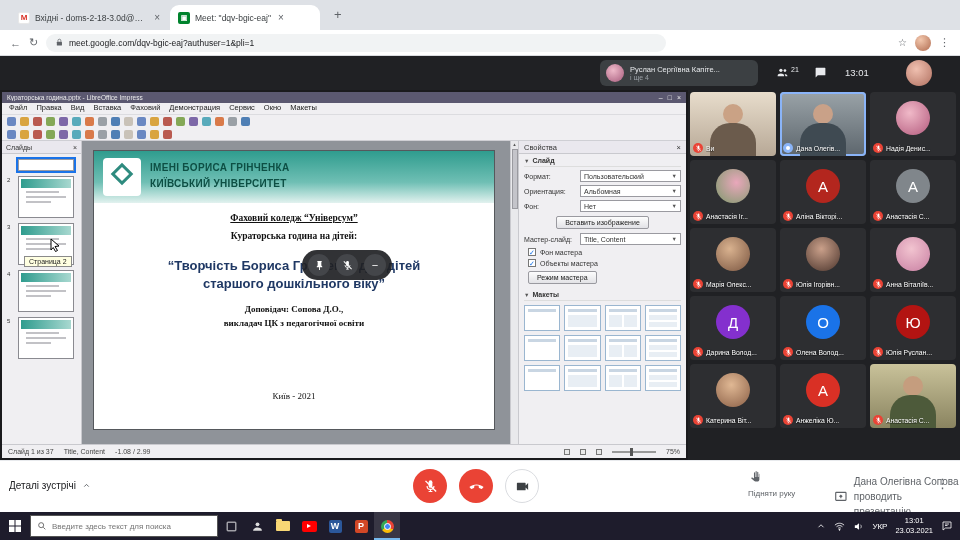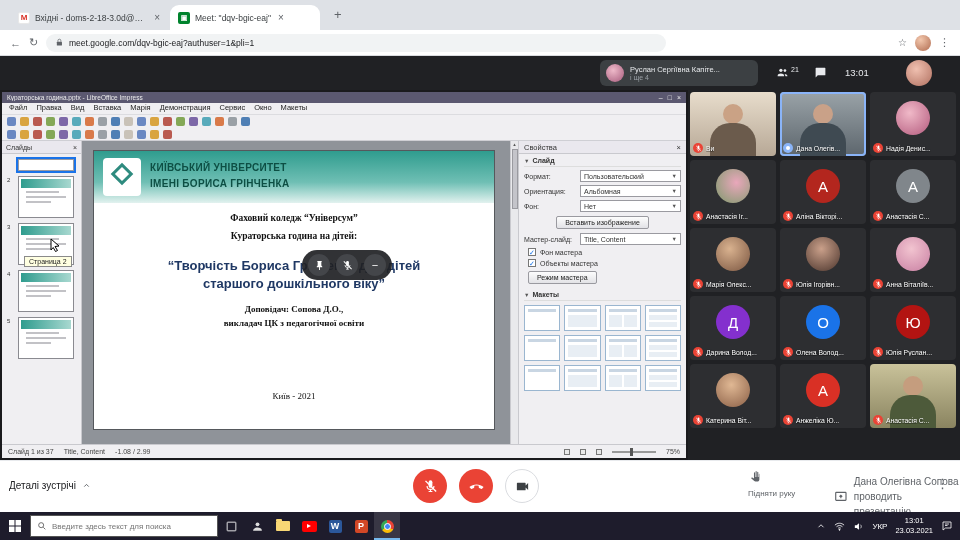--- a/index.html
+++ b/index.html
@@ -87,21 +87,21 @@
 .mode{width:6px;height:6px;border:1px solid #777;background:#e8e8e8}
 .zoomline{width:44px;height:2px;background:#999;position:relative}
 .zknob{position:absolute;left:18px;top:-3px;width:3px;height:8px;background:#555}
 
 
 .slide{position:absolute;left:12px;top:10px;width:400px;height:278px;background:#fff;box-shadow:0 0 0 1px #55585c}
 .band{position:absolute;left:0;top:0;width:100%;height:52px;background:linear-gradient(180deg,#2f9c8e 0%,#6fbfb4 60%,#e2f2ef 100%)}
 .logo{position:absolute;left:9px;top:7px;width:38px;height:38px;background:#fff;border-radius:4px}
 .diamond{width:16px;height:16px;border:3px solid #2e8b7f;transform:rotate(45deg);margin:8px auto}
 .uni{position:absolute;left:56px;top:9px;font-size:10px;font-weight:bold;color:#0d4f44;line-height:1.6;letter-spacing:.3px}
-.college{position:absolute;top:62px;width:100%;text-align:center;font:bold 9.5px "Liberation Serif",serif;color:#111;}
+.college{position:absolute;top:62px;width:100%;text-align:center;font:bold 9.5px "Liberation Serif",serif;color:#111;text-decoration:underline}
 .lesson{position:absolute;top:80px;width:100%;text-align:center;font:bold 9.5px "Liberation Serif",serif;color:#111}
 .stitle{position:absolute;top:106px;width:100%;text-align:center;font:bold 13px "Liberation Serif",serif;color:#1f3864;line-height:1.35}
 .speaker{position:absolute;top:153px;width:100%;text-align:center;font:bold 9px "Liberation Serif",serif;color:#111}
 .role{position:absolute;top:167px;width:100%;text-align:center;font:bold 9px "Liberation Serif",serif;color:#111}
 .sfooter{position:absolute;top:240px;width:100%;text-align:center;font:9px "Liberation Serif",serif;color:#111}
 
 
 .pill{position:absolute;left:302px;top:160px;width:90px;height:30px;background:rgba(32,33,36,.92);border-radius:16px;display:flex;align-items:center;justify-content:center;gap:6px;z-index:5}
 .pbtn2{width:22px;height:22px;border-radius:50%;background:#44464a;display:flex;align-items:center;justify-content:center;color:#fff;font-size:11px}
 .tooltip{position:absolute;left:24px;top:166px;background:#ffffe1;border:1px solid #8a8a8a;font-size:7px;color:#222;padding:1px 4px;z-index:6}
@@ -228,21 +228,21 @@
           <span>–</span>
           <span>□</span>
           <span>×</span>
         </span>
       </div>
       <div class="emenu" id="emenu">
           <span>Файл</span>
           <span>Правка</span>
           <span>Вид</span>
           <span>Вставка</span>
-          <span>Марія</span>
+          <span>Фаховий</span>
           <span>Демонстрация</span>
           <span>Сервис</span>
           <span>Окно</span>
           <span>Макеты</span>
         </div>
       <div class="etools">
         <div class="trow" id="trow1">
             <div class="ico" style="background: rgb(106, 136, 194);"></div>
             <div class="ico" style="background: rgb(217, 164, 64);"></div>
             <div class="ico" style="background: rgb(185, 90, 80);"></div>
@@ -322,22 +322,22 @@
               </div>
             </div>
         </div>
         <div class="canvas">
           <div class="slide">
             <div class="band">
               <div class="logo">
                   <div class="diamond"></div>
                 </div>
               <div class="uni">
+                <div>ІМЕНІ БОРИСА ГРІНЧЕНКА</div>
                 <div>КИЇВСЬКИЙ УНІВЕРСИТЕТ</div>
-                <div>ІМЕНІ БОРИСА ГРІНЧЕНКА</div>
               </div>
             </div>
             <div class="college">Фаховий коледж “Універсум”</div>
             <div class="lesson">Кураторська година на дітей:</div>
             <div class="stitle">
               <div>“Творчість Бориса Грінченка для дітей</div>
               <div>старшого дошкільного віку”</div>
             </div>
             <div class="speaker">Доповідач: Сопова Д.О.,</div>
             <div class="role">викладач ЦК з педагогічної освіти</div>

